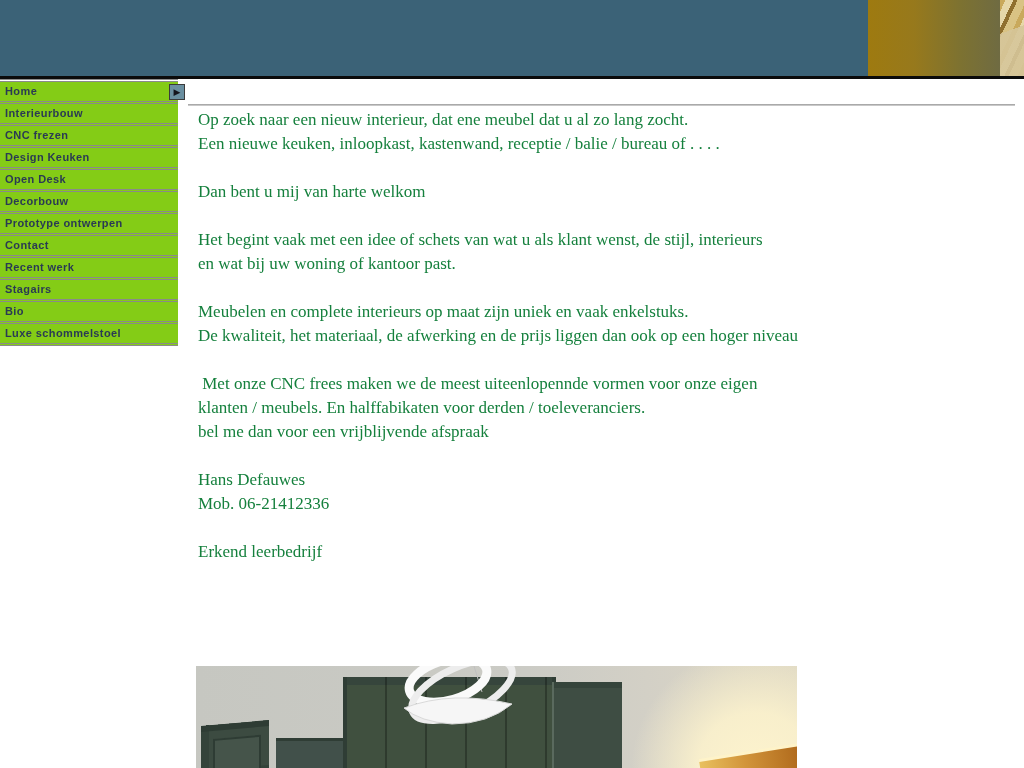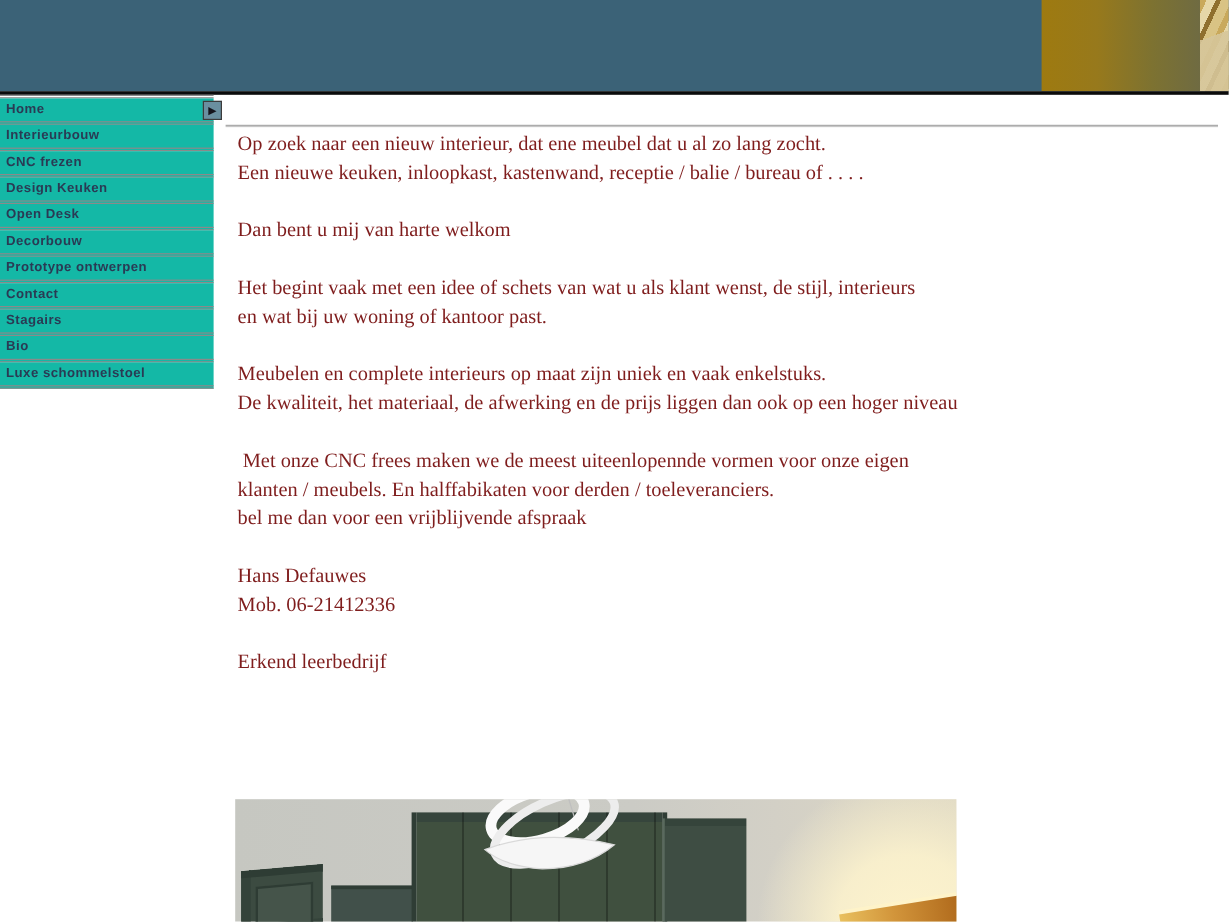--- a/index.html
+++ b/index.html
@@ -39,21 +39,21 @@
   .sidebar {
     position: absolute; left: 0; top: 79px;
     width: 178px;
     border-top: 3px double #8a8a8a;
   }
   .nav-row {
     position: relative;
     height: 19px;
     border-bottom: 3px double #8a8a8a;
     cursor: pointer;
-    background: #14b8a6;
+    background: #84cc16;
   }
   .nav-label {
     position: absolute; left: 5px; top: 0;
     line-height: 19px;
     font-size: 11px;
     font-weight: bold;
     letter-spacing: 0.4px;
     color: #2a3a54;
     white-space: nowrap;
   }
@@ -76,21 +76,21 @@
   .content-rule {
     position: absolute; left: 188px; top: 104px;
     width: 827px; height: 2px;
     background: linear-gradient(#9a9a9a, #d8d8d8);
   }
   .text-block {
     position: absolute; left: 198px; top: 108px;
     width: 820px;
     font-family: "Liberation Serif", serif;
     font-size: 17px;
-    color: #7f1d1d;
+    color: #15803d;
   }
   .line {
     min-height: 24px;
     line-height: 24px;
     white-space: pre-wrap;
   }
 
   
   .photo {
     position: absolute; left: 196px; top: 666px;
@@ -196,20 +196,24 @@
     <div class="nav-row">
       <span class="nav-label">Prototype ontwerpen</span>
 
     </div>
 
     <div class="nav-row">
       <span class="nav-label">Contact</span>
 
     </div>
 
+    <div class="nav-row">
+      <span class="nav-label">Recent werk</span>
+
+    </div>
 
     <div class="nav-row">
       <span class="nav-label">Stagairs</span>
 
     </div>
 
     <div class="nav-row">
       <span class="nav-label">Bio</span>
 
     </div>

